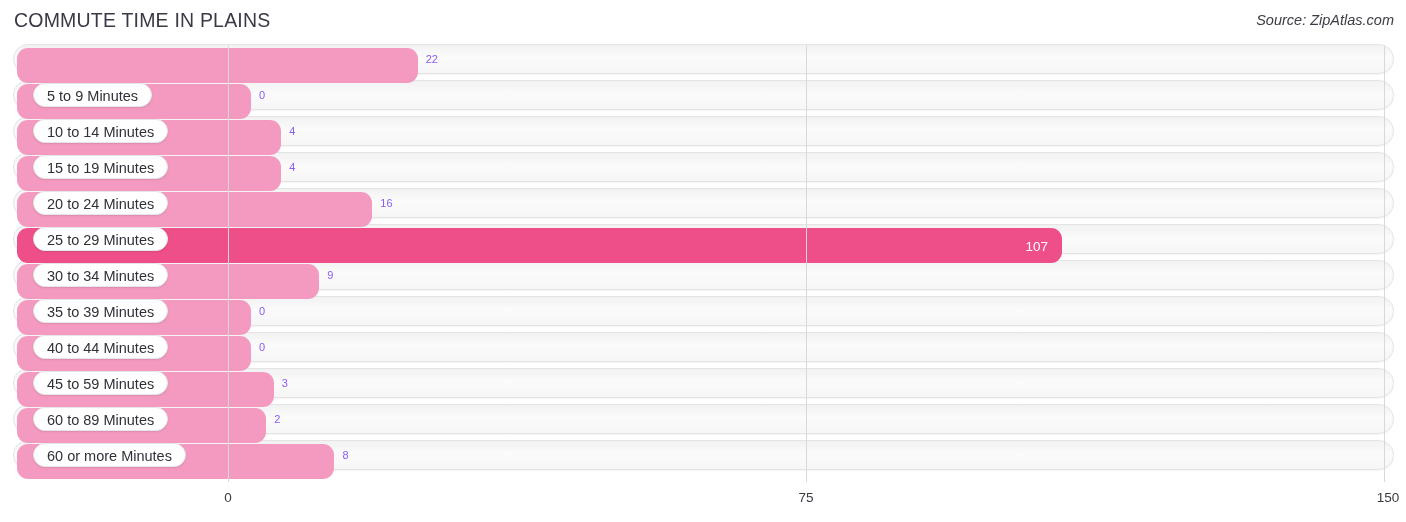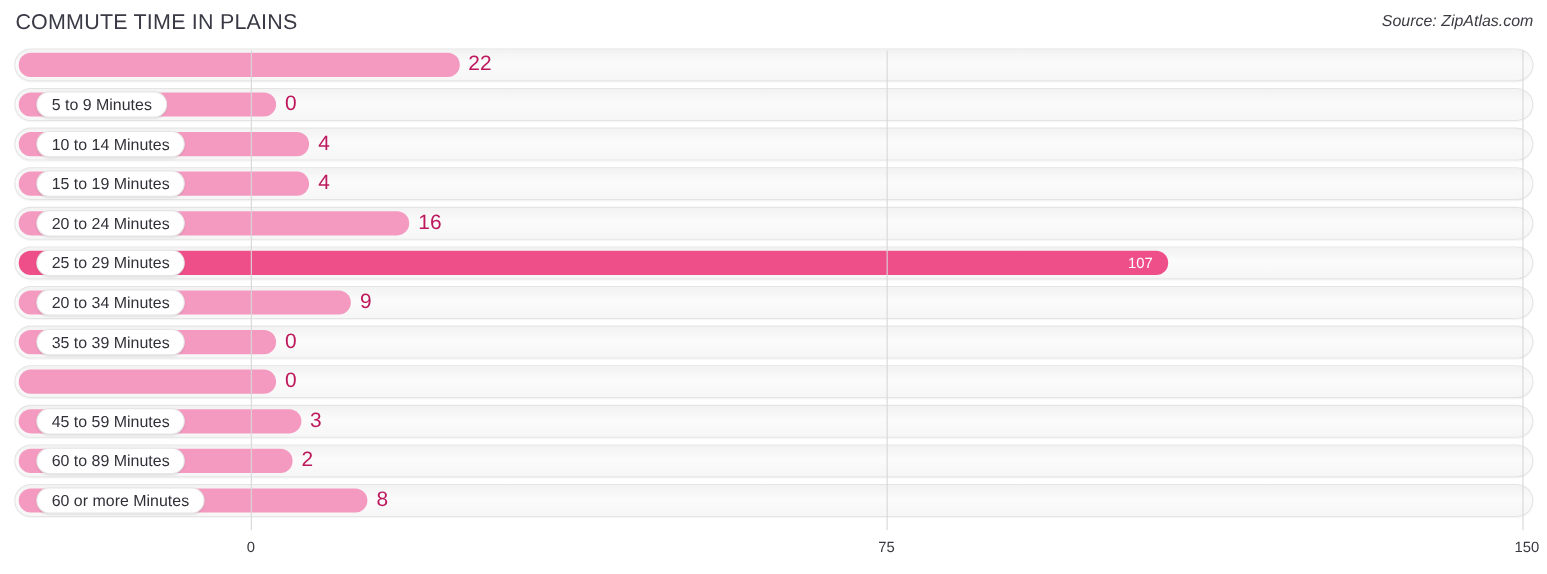--- a/index.html
+++ b/index.html
@@ -84,43 +84,43 @@
     border-radius: 15px;
     background: linear-gradient(180deg, #f2f2f2 0%, #fbfbfb 45%, #f6f6f6 100%);
     border: 1px solid #e4e4e4;
     box-sizing: border-box;
     box-shadow: 0 1px 1px rgba(0,0,0,0.045);
   }
   .bar {
     position: absolute;
     left: 17px;
     top: 4px;
-    height: 22px;
+    height: 35px;
     border-radius: 11px;
     background: #f49ac1;
     z-index: 2;
   }
   .bar.highlight {
     background: #ef4f89;
   }
   .bar-value-inside {
     position: absolute;
     right: 14px;
     top: 50%;
     transform: translateY(-50%);
     font-size: 13.5px;
     color: #ffffff;
     white-space: nowrap;
   }
   .bar-value-outside {
     position: absolute;
     top: 50%;
     transform: translateY(-50%);
-    font-size: 19px;
-    color: #be185d;
+    font-size: 11px;
+    color: #8b5cf6;
     white-space: nowrap;
     z-index: 4;
   }
   .pill {
     position: absolute;
     left: 33px;
     top: 3px;
     height: 24px;
     line-height: 24px;
     padding: 0 13px;
@@ -195,32 +195,33 @@
         <div class="track"></div>
         <div class="bar highlight" style="width: 1045.06px;">
           <span class="bar-value-inside">107</span>
         </div>
         <div class="pill">25 to 29 Minutes</div>
       </div>
       <div class="row">
         <div class="track"></div>
         <div class="bar" style="width: 302.22px;"></div>
         <span class="bar-value-outside" style="left: 327.22px;">9</span>
-        <div class="pill">20 to 34 Minutes</div>
+        <div class="pill">30 to 34 Minutes</div>
       </div>
       <div class="row">
         <div class="track"></div>
         <div class="bar" style="width: 234px;"></div>
         <span class="bar-value-outside" style="left: 259px;">0</span>
         <div class="pill">35 to 39 Minutes</div>
       </div>
       <div class="row">
         <div class="track"></div>
         <div class="bar" style="width: 234px;"></div>
         <span class="bar-value-outside" style="left: 259px;">0</span>
+        <div class="pill">40 to 44 Minutes</div>
       </div>
       <div class="row">
         <div class="track"></div>
         <div class="bar" style="width: 256.74px;"></div>
         <span class="bar-value-outside" style="left: 281.74px;">3</span>
         <div class="pill">45 to 59 Minutes</div>
       </div>
       <div class="row">
         <div class="track"></div>
         <div class="bar" style="width: 249.16px;"></div>

